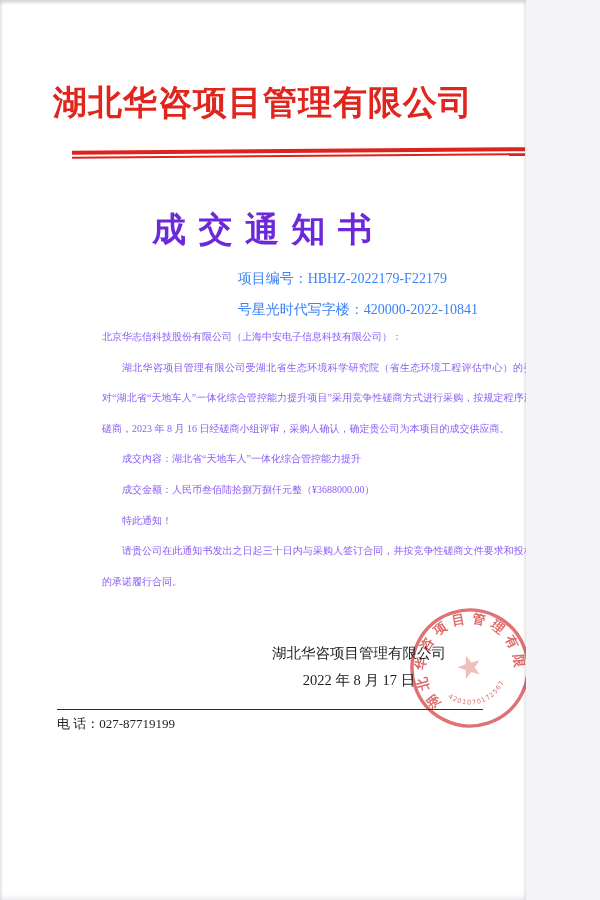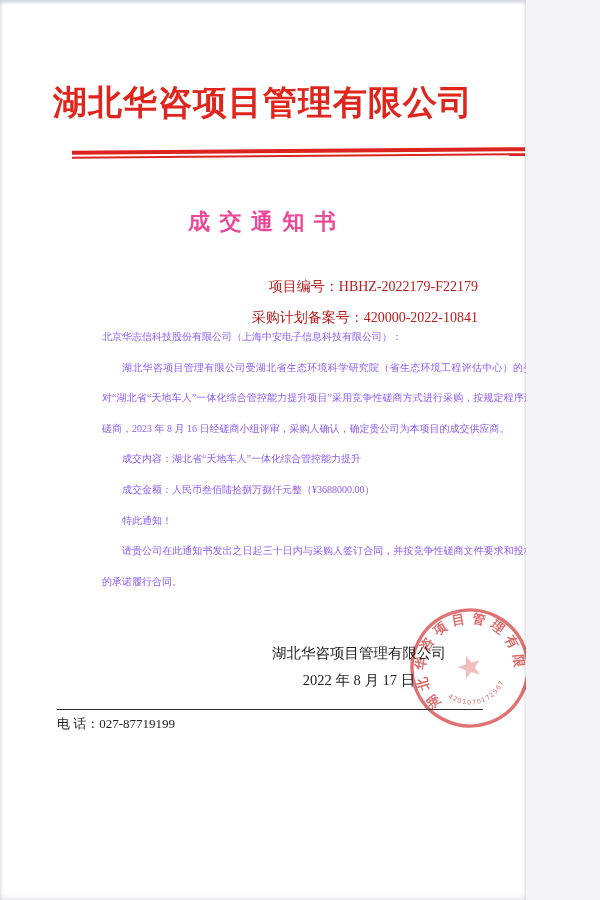--- a/index.html
+++ b/index.html
@@ -9,23 +9,23 @@
                    inset 2px 0 2px rgba(200,200,205,.15), inset -2px 0 2px rgba(200,200,205,.15);}
   
   .letterhead{position:absolute;top:80px;left:0;width:100%;text-align:center;
               font-family:"Liberation Sans","DejaVu Sans",sans-serif;font-weight:900;
               font-size:34px;letter-spacing:1px;white-space:nowrap;}
   .rule{position:absolute;left:72px;top:149px;width:453px;transform:rotate(-.45deg);}
   .rule .r1{height:4px;}
   .rule .r2{height:2px;margin-top:2px;}
   
   .doc-title{position:absolute;top:207px;left:0;width:100%;text-align:center;
-             font-size:22px;font-weight:bold;color:#ec4899;letter-spacing:2px;white-space:nowrap;}
+             font-size:34px;font-weight:bold;color:#6d28d9;letter-spacing:2px;white-space:nowrap;}
   
-  .meta{position:absolute;top:271px;right:48px;text-align:right;font-size:14px;line-height:31px;color:#b91c1c;white-space:nowrap;}
+  .meta{position:absolute;top:263px;right:48px;font-size:14px;line-height:31px;color:#3b82f6;white-space:nowrap;}
   
   .body-text{position:absolute;top:322px;left:102px;width:452px;font-size:10px;line-height:30.6px;
              text-align:justify;color:#8b5cf6;}
   .body-text p{margin:0;}
   .indent{text-indent:2em;}
   
   .signature{position:absolute;top:644px;right:80px;text-align:center;font-size:14.5px;color:#1e1e1e;white-space:nowrap;}
   .signature .sig-date{margin-top:8px;}
   
   .seal{position:absolute;left:409px;top:607px;width:122px;height:122px;transform:rotate(-18deg);
@@ -44,21 +44,21 @@
 
   <div class="rule">
     <div class="r1" style="background:#dd2320;"></div>
     <div class="r2" style="background:#dd2320;"></div>
   </div>
 
   <div class="doc-title">成 交 通 知 书</div>
 
   <div class="meta">
     <div><span>项目编号：</span><span>HBHZ-2022179-F22179</span></div>
-    <div><span>采购计划备案号：</span><span>420000-2022-10841</span></div>
+    <div><span>号星光时代写字楼：</span><span>420000-2022-10841</span></div>
   </div>
 
   <div class="body-text">
     <p>北京华志信科技股份有限公司（上海中安电子信息科技有限公司）：</p>
     <p class="indent">湖北华咨项目管理有限公司受湖北省生态环境科学研究院（省生态环境工程评估中心）的委托，对“湖北省“天地车人”一体化综合管控能力提升项目”采用竞争性磋商方式进行采购，按规定程序进行了磋商，2023 年 8 月 16 日经磋商小组评审，采购人确认，确定贵公司为本项目的成交供应商。</p>
     <p class="indent">成交内容：湖北省“天地车人”一体化综合管控能力提升</p>
     <p class="indent">成交金额：人民币叁佰陆拾捌万捌仟元整（¥3688000.00）</p>
     <p class="indent">特此通知！</p>
     <p class="indent">请贵公司在此通知书发出之日起三十日内与采购人签订合同，并按竞争性磋商文件要求和投标文件的承诺履行合同。</p>
   </div>

